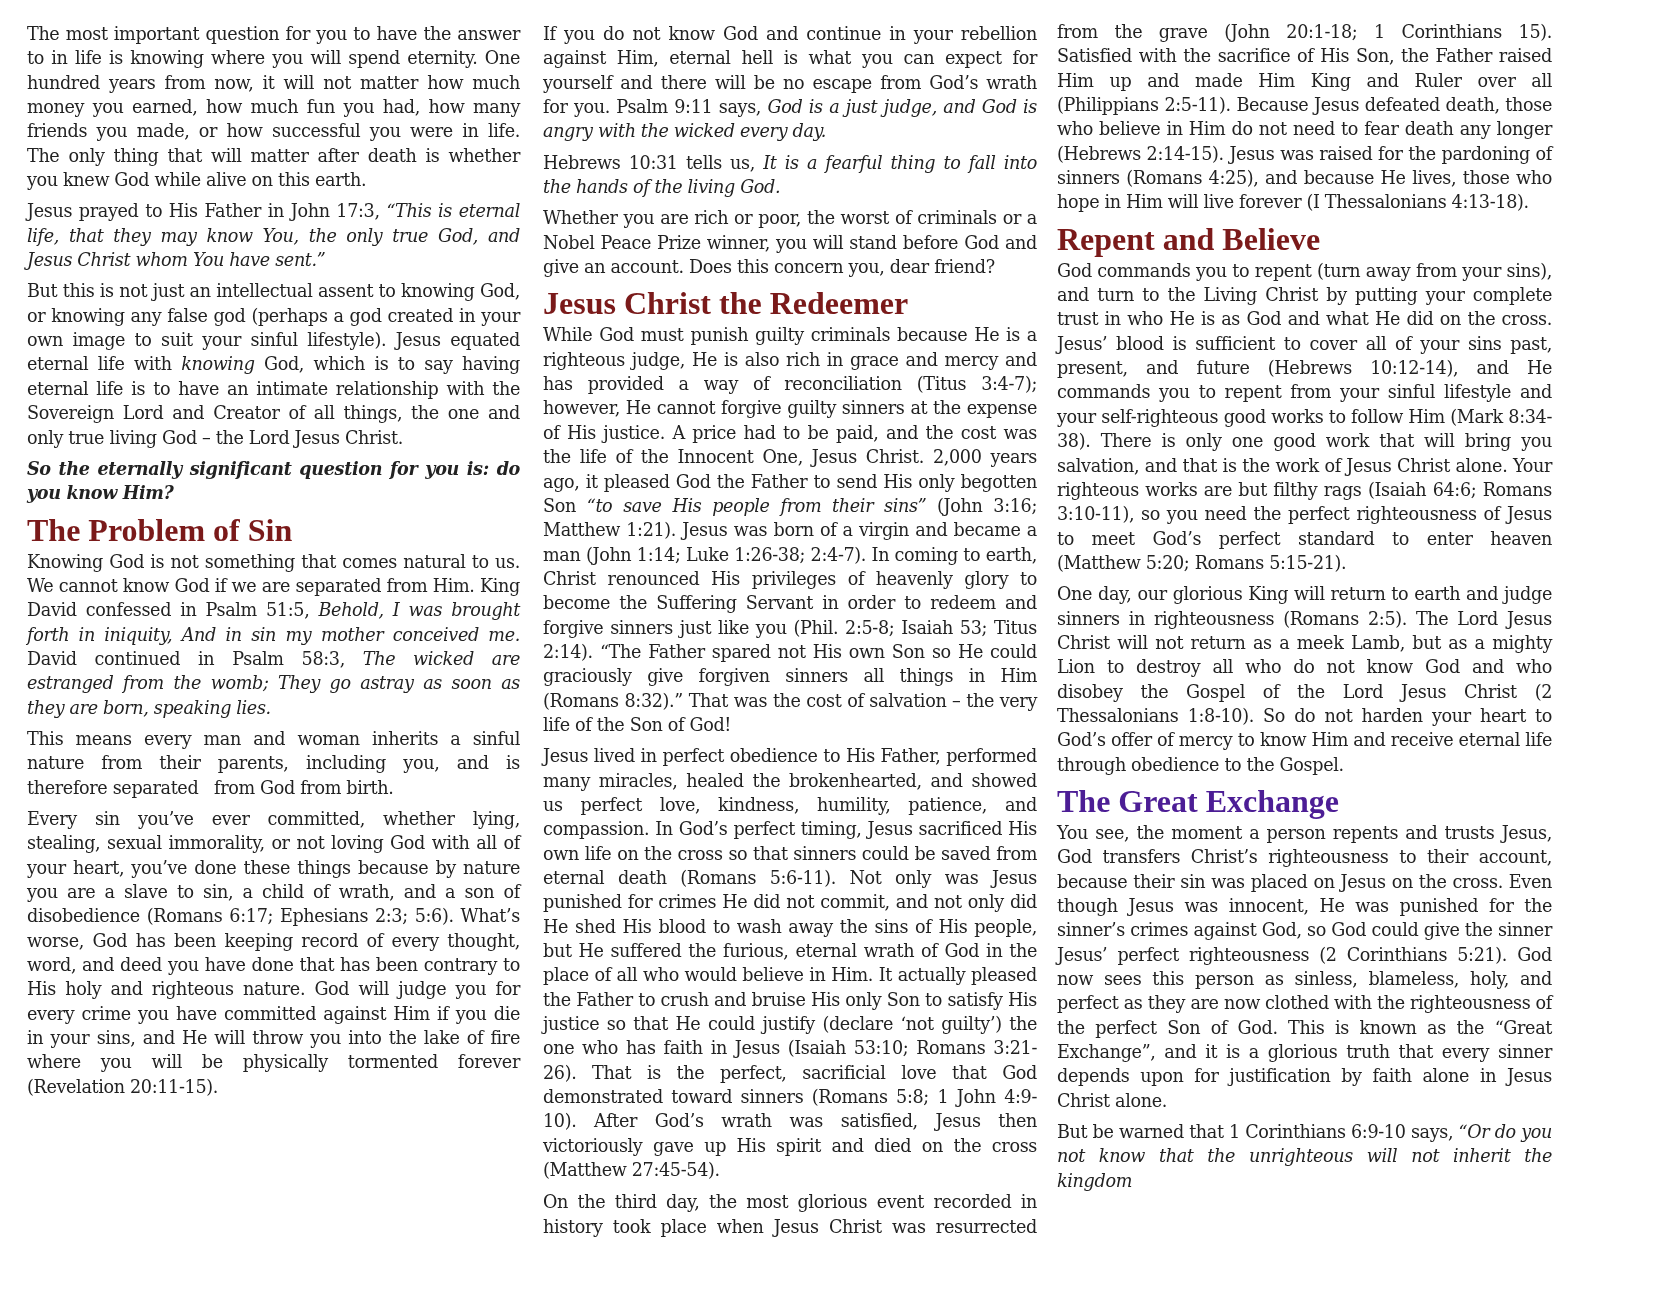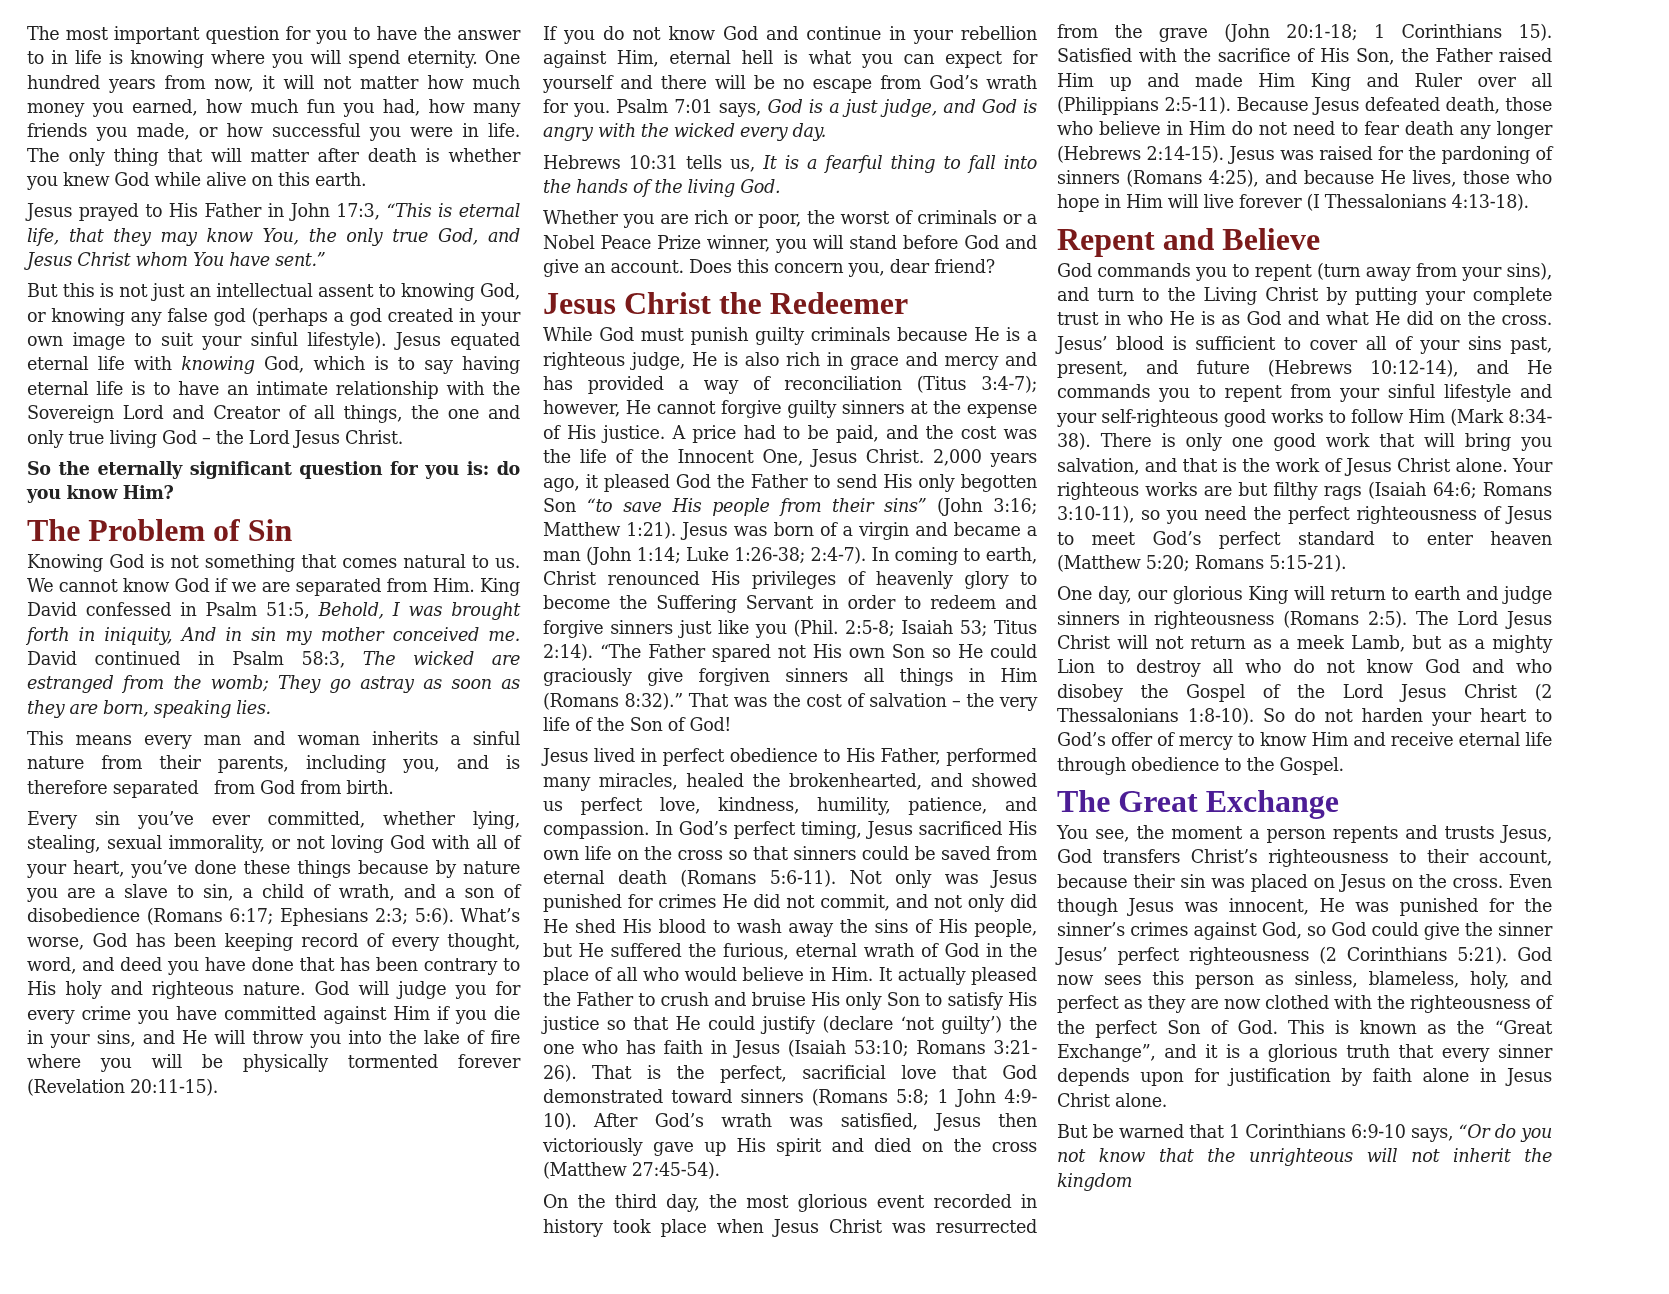--- a/index.html
+++ b/index.html
@@ -10,21 +10,21 @@
   }
   .col {
     position: absolute; top: 22px;
     font-size: 17.6px; line-height: 24.35px;
     text-align: justify; letter-spacing: -0.35px;
   }
   .col.left   { left: 27px;   width: 493px; }
   .col.middle { left: 543px;  width: 494px; }
   .col.right  { left: 1057px; width: 495px; top: 20px; }
   .col p { margin: 0 0 7px 0; }
-  .col p.bold-italic { font-weight: bold; }
+  .col p.bold-italic { font-weight: bold; font-style: italic; }
   .col h2 {
     margin: -2px 0 1px 0; 
     font-family: "Liberation Serif", "DejaVu Serif", serif;
     font-weight: bold; font-size: 32px; line-height: 38px;
     color: #7a1a1a; letter-spacing: 0;
   }
   em { font-style: italic; }
 </style>
 </head>
 <body>
@@ -34,21 +34,21 @@
   <p><span>Jesus prayed to His Father in John 17:3, </span><em>“This is eternal life, that they may know You, the only true God, and Jesus Christ whom You have sent.”</em></p>
   <p><span>But this is not just an intellectual assent to knowing God, or knowing any false god (perhaps a god created in your own image to suit your sinful lifestyle). Jesus equated eternal life with </span><em>knowing</em><span> God, which is to say having eternal life is to have an intimate relationship with the Sovereign Lord and Creator of all things, the one and only true living God – the Lord Jesus Christ.</span></p>
   <p class="bold-italic">So the eternally significant question for you is: do you know Him?</p>
   <h2 style="color: rgb(122, 26, 26);">The Problem of Sin</h2>
   <p><span>Knowing God is not something that comes natural to us. We cannot know God if we are separated from Him. King David confessed in Psalm 51:5, </span><em>Behold, I was brought forth in iniquity, And in sin my mother conceived me.</em><span> David continued in Psalm 58:3, </span><em>The wicked are estranged from the womb; They go astray as soon as they are born, speaking lies.</em></p>
   <p style="white-space: pre-wrap;">This means every man and woman inherits a sinful nature from their parents, including you, and is therefore separated   from God from birth.</p>
   <p>Every sin you’ve ever committed, whether lying, stealing, sexual immorality, or not loving God with all of your heart, you’ve done these things because by nature you are a slave to sin, a child of wrath, and a son of disobedience (Romans 6:17; Ephesians 2:3; 5:6). What’s worse, God has been keeping record of every thought, word, and deed you have done that has been contrary to His holy and righteous nature. God will judge you for every crime you have committed against Him if you die in your sins, and He will throw you into the lake of fire where you will be physically tormented forever (Revelation 20:11-15).</p>
 </div>
 
 <div class="col middle">
-  <p><span>If you do not know God and continue in your rebellion against Him, eternal hell is what you can expect for yourself and there will be no escape from God’s wrath for you. Psalm 7:01 says, </span><em>God is a just judge, and God is angry with the wicked every day.</em></p>
+  <p><span>If you do not know God and continue in your rebellion against Him, eternal hell is what you can expect for yourself and there will be no escape from God’s wrath for you. Psalm 9:11 says, </span><em>God is a just judge, and God is angry with the wicked every day.</em></p>
   <p><span>Hebrews 10:31 tells us, </span><em>It is a fearful thing to fall into the hands of the living God.</em></p>
   <p>Whether you are rich or poor, the worst of criminals or a Nobel Peace Prize winner, you will stand before God and give an account. Does this concern you, dear friend?</p>
   <h2 style="color: rgb(122, 26, 26);">Jesus Christ the Redeemer</h2>
   <p><span>While God must punish guilty criminals because He is a righteous judge, He is also rich in grace and mercy and has provided a way of reconciliation (Titus 3:4-7); however, He cannot forgive guilty sinners at the expense of His justice. A price had to be paid, and the cost was the life of the Innocent One, Jesus Christ. 2,000 years ago, it pleased God the Father to send His only begotten Son </span><em>“to save His people from their sins”</em><span> (John 3:16; Matthew 1:21). Jesus was born of a virgin and became a man (John 1:14; Luke 1:26-38; 2:4-7). In coming to earth, Christ renounced His privileges of heavenly glory to become the Suffering Servant in order to redeem and forgive sinners just like you (Phil. 2:5-8; Isaiah 53; Titus 2:14). “The Father spared not His own Son so He could graciously give forgiven sinners all things in Him (Romans 8:32).” That was the cost of salvation – the very life of the Son of God!</span></p>
   <p>Jesus lived in perfect obedience to His Father, performed many miracles, healed the brokenhearted, and showed us perfect love, kindness, humility, patience, and compassion. In God’s perfect timing, Jesus sacrificed His own life on the cross so that sinners could be saved from eternal death (Romans 5:6-11). Not only was Jesus punished for crimes He did not commit, and not only did He shed His blood to wash away the sins of His people, but He suffered the furious, eternal wrath of God in the place of all who would believe in Him. It actually pleased the Father to crush and bruise His only Son to satisfy His justice so that He could justify (declare ‘not guilty’) the one who has faith in Jesus (Isaiah 53:10; Romans 3:21-26). That is the perfect, sacrificial love that God demonstrated toward sinners (Romans 5:8; 1 John 4:9-10). After God’s wrath was satisfied, Jesus then victoriously gave up His spirit and died on the cross (Matthew 27:45-54).</p>
   <p style="text-align-last: justify; margin-top: 8px;">On the third day, the most glorious event recorded in history took place when Jesus Christ was resurrected</p>
 </div>
 
 <div class="col right">
   <p>from the grave (John 20:1-18; 1 Corinthians 15). Satisfied with the sacrifice of His Son, the Father raised Him up and made Him King and Ruler over all (Philippians 2:5-11). Because Jesus defeated death, those who believe in Him do not need to fear death any longer (Hebrews 2:14-15). Jesus was raised for the pardoning of sinners (Romans 4:25), and because He lives, those who hope in Him will live forever (I Thessalonians 4:13-18).</p>

